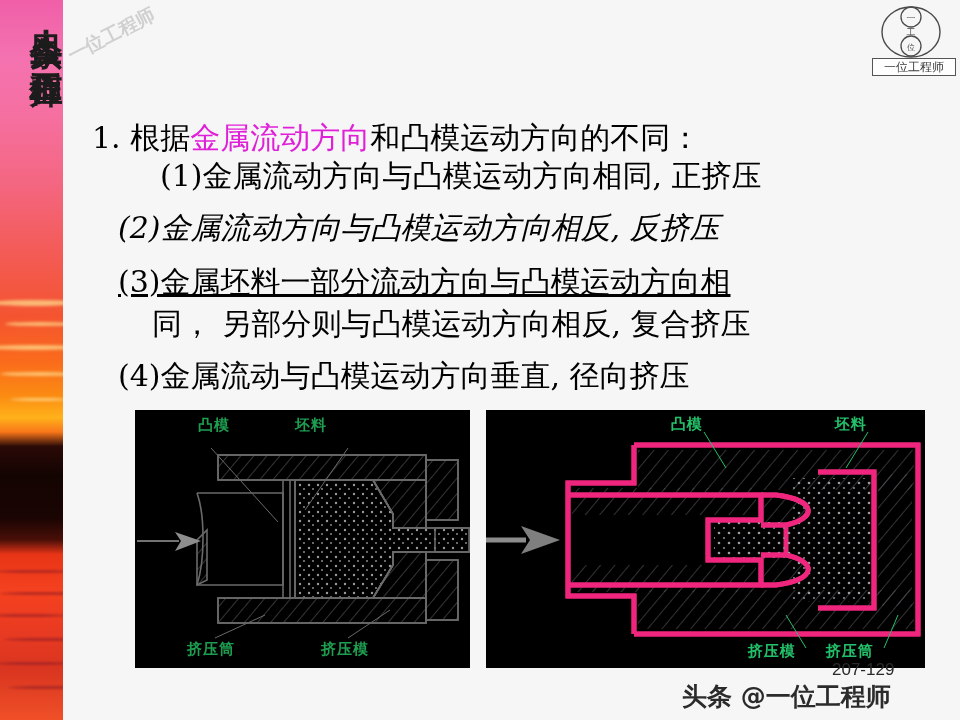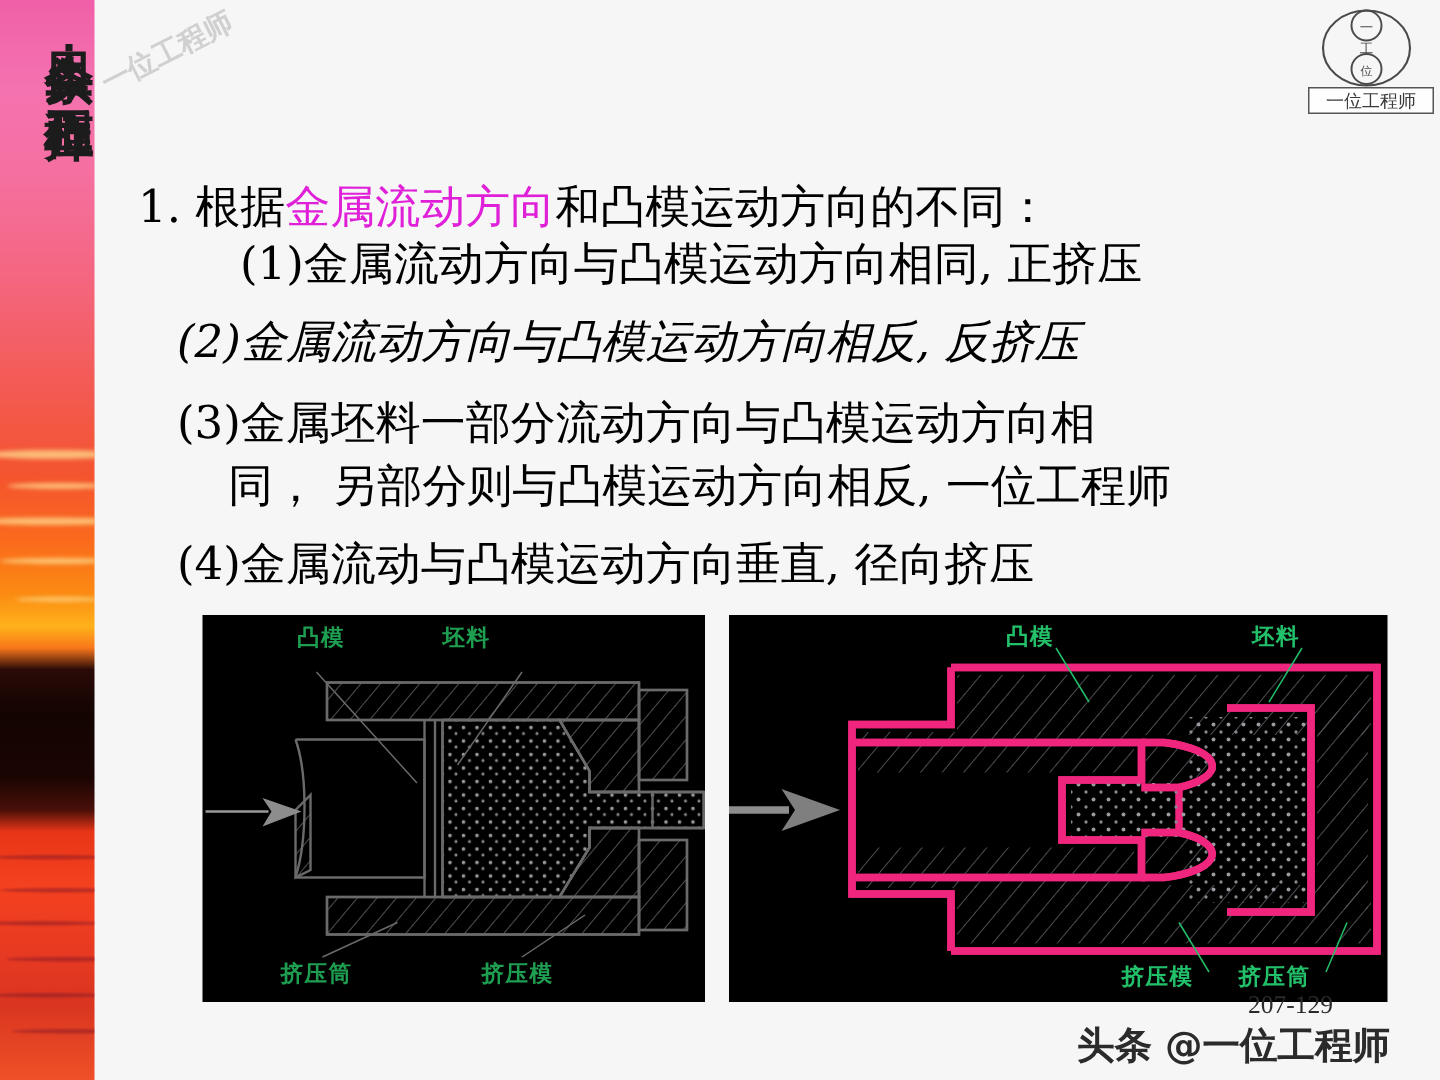--- a/index.html
+++ b/index.html
@@ -143,21 +143,21 @@
     font-weight: 400;
     color: #000;
     white-space: nowrap;
     z-index: 5;
   }
   .hl { color: #e020d8; }
 
   #line-1  { left: 92px;  top: 102px; margin-top: 16px; }
   #line-i1 { left: 118px; top: 156px; margin-left: 42px; }
   #line-i2 { left: 118px; top: 208px; font-style: italic; }
-  #line-i3 { left: 118px; top: 262px; }
+  #line-i3 { left: 118px; top: 262px; text-decoration: underline; }
   #line-i3b{ left: 152px; top: 304px; }
   #line-i4 { left: 118px; top: 356px; }
 
   
   #figures {
     position: absolute;
     left: 135px; top: 410px;
     width: 790px; height: 232px;
     display: flex;
     gap: 16px;
@@ -179,29 +179,29 @@
     font-weight: 700;
     white-space: nowrap;
     letter-spacing: 1px;
   }
   #panel-right .fig-label { color: #23c06a; }
 
   
   #pagenum {
     position: absolute;
     left: 832px; top: 660px;
-    font-family: Liberation Serif, serif;
+    font-family: Liberation Sans, sans-serif;
     font-size: 17px;
     color: #2a2a2a;
     letter-spacing: 0px;
     z-index: 7;
   }
   #wm-bottom {
     position: absolute;
-    left: 718px; top: 680px;
+    left: 682px; top: 680px;
     font-family: "DejaVu Sans", "Liberation Sans", sans-serif;
     font-size: 25px;
     font-weight: 700;
     color: #2b2b2b;
     white-space: nowrap;
     z-index: 7;
   }
 </style>
 </head>
 <body>
@@ -236,21 +236,21 @@
     </svg>
     <div class="cap">一位工程师</div>
   </div>
 
 
   <div class="bodyline" id="line-1"><span>1. 根据</span><span class="hl">金属流动方向</span><span>和凸模运动方向的不同：</span></div>
 
   <div class="bodyline" id="line-i1">(1)金属流动方向与凸模运动方向相同, 正挤压</div>
   <div class="bodyline" id="line-i2">(2)金属流动方向与凸模运动方向相反, 反挤压</div>
   <div class="bodyline" id="line-i3">(3)金属坯料一部分流动方向与凸模运动方向相</div>
-  <div class="bodyline" id="line-i3b">同， 另部分则与凸模运动方向相反, 一位工程师</div>
+  <div class="bodyline" id="line-i3b">同， 另部分则与凸模运动方向相反, 复合挤压</div>
   <div class="bodyline" id="line-i4">(4)金属流动与凸模运动方向垂直, 径向挤压</div>
 
   <div id="figures">
 
     <div class="panel" id="panel-left">
       <svg width="339" height="258" viewBox="0 0 339 258">
         <defs>
           <pattern id="hatchL" width="10" height="10" patternUnits="userSpaceOnUse" patternTransform="rotate(40)">
             <line x1="0" y1="0" x2="0" y2="10" stroke="#6a6a6a" stroke-width="1"></line>
           </pattern>

